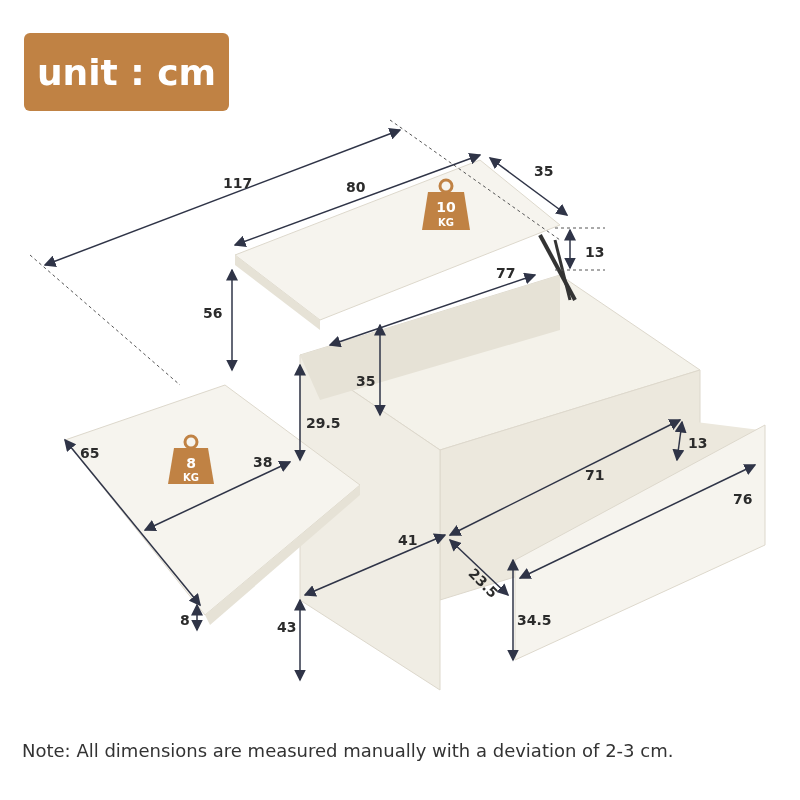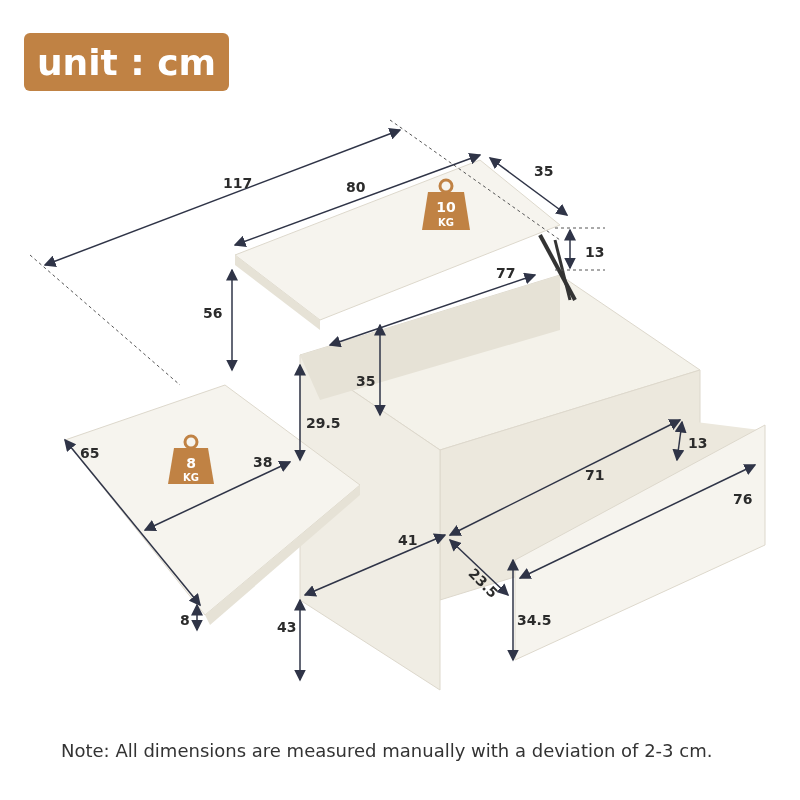--- a/index.html
+++ b/index.html
@@ -1,21 +1,21 @@
 <!DOCTYPE html>
 <html><head>
 <meta charset="utf-8">
 <style>
   html,body{margin:0;padding:0;background:#ffffff;}
   body{width:800px;height:800px;position:relative;overflow:hidden;font-family:"Liberation Sans",sans-serif;}
-  .badge{position:absolute;left:24px;top:33px;width:205px;height:58px;background:#c08244;border-radius:6px;
+  .badge{position:absolute;left:24px;top:33px;width:205px;height:78px;background:#c08244;border-radius:6px;
          color:#fff;font-family:"DejaVu Sans",sans-serif;font-weight:bold;font-size:36px;display:flex;align-items:center;justify-content:center;}
   svg.diagram{position:absolute;left:0;top:0;}
   .dim{font-family:"DejaVu Sans",sans-serif;font-weight:bold;font-size:14px;fill:#2b2b2b;}
-  .note{position:absolute;left:22px;top:740px;font-size:18px;color:#333;font-family:"DejaVu Sans",sans-serif;margin-left:39px;}
+  .note{position:absolute;left:22px;top:740px;font-size:18px;color:#333;font-family:"DejaVu Sans",sans-serif;}
   .wt-text{font-family:"DejaVu Sans",sans-serif;font-weight:bold;fill:#fff;}
 </style>
 </head>
 <body>
 
 <div class="badge">unit : cm</div>
 
 <svg class="diagram" width="800" height="800" viewBox="0 0 800 800">
   <defs>
     <marker id="ah" markerWidth="8" markerHeight="8" refX="7" refY="4" orient="auto-start-reverse">

